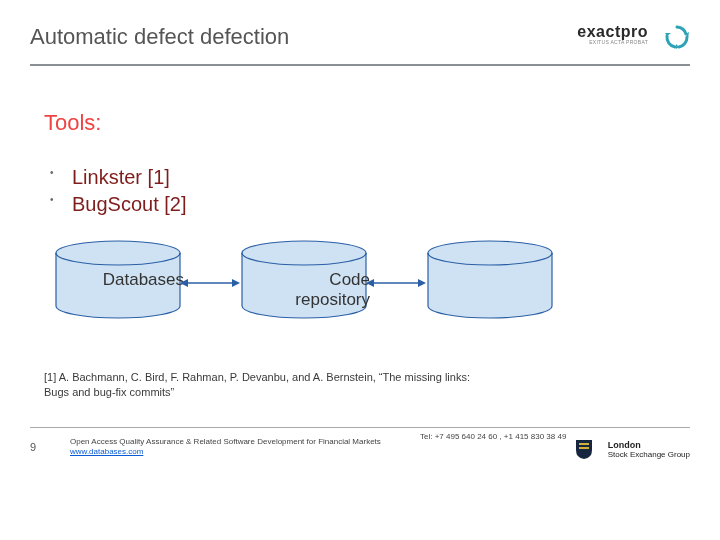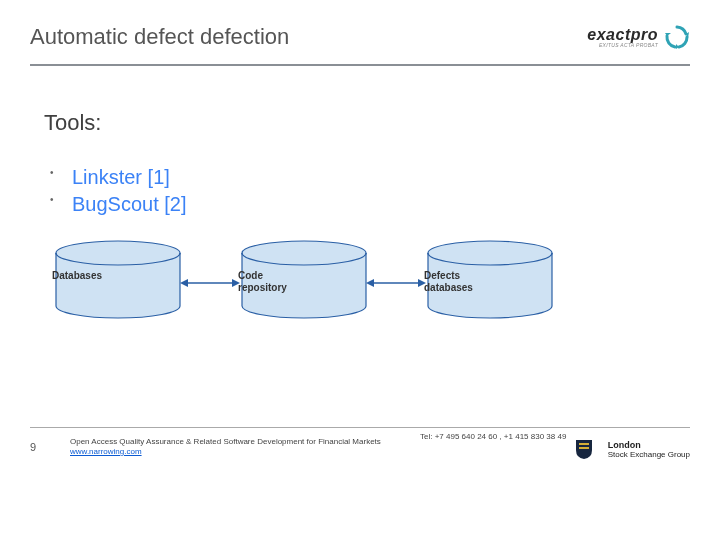--- a/index.html
+++ b/index.html
@@ -27,23 +27,22 @@
     justify-content: space-between;
     align-items: center;
   }
   .title {
     font-size: 22px;
     color: #555;
     font-weight: 400;
   }
   .logo {
     display: flex;
-    align-items: center;
-    gap: 6px;
-    font-style: italic;
+    align-items: flex-start;
+    gap: 16px;
   }
   .logo-text {
     display: flex;
     flex-direction: column;
     align-items: flex-end;
     line-height: 1;
   }
   .logo-main {
     font-size: 16px;
     font-weight: bold;
@@ -65,33 +64,33 @@
     background: #8a8f95;
   }
   .body {
     position: absolute;
     top: 110px;
     left: 44px;
     right: 44px;
   }
   .tools-heading {
     font-size: 22px;
-    color: #404040;
+    color: #ef4444;
     margin-bottom: 28px;
   }
   .bullets {
     list-style: none;
     padding: 0;
     margin: 0 0 22px 6px;
   }
   .bullets li {
     position: relative;
     padding-left: 22px;
     font-size: 20px;
-    color: #3b82f6;
+    color: #7f1d1d;
     line-height: 1.35;
   }
   .bullets li::before {
     content: "•";
     position: absolute;
     left: 0;
     top: 2px;
     font-size: 10px;
     color: #666;
   }
@@ -109,25 +108,24 @@
   }
   .cyl.db    { left: 0; }
   .cyl.code  { left: 186px; }
   .cyl.def   { left: 372px; }
   .cyl svg { display:block; }
   .cyl-label {
     position: absolute;
     top: 30px;
     left: 0;
     width: 100%;
-    text-align: left;
-    font-size: 10px;
+    text-align: right;
+    font-size: 17px;
     color: #333;
     line-height: 1.15;
-    font-weight: bold;
   }
   .arrow {
     position: absolute;
     top: 38px;
     width: 60px;
     height: 8px;
   }
   .arrow.a1 { left: 128px; }
   .arrow.a2 { left: 314px; }
   .arrow svg { display:block; }
@@ -265,38 +263,35 @@
           <polygon points="60,5 52,1 52,9" fill="#2a5fa5"></polygon>
         </svg>
       </div>
 
       <div class="cyl def">
         <svg width="132" height="82" viewBox="0 0 132 82">
           <ellipse cx="66" cy="13" rx="62" ry="12" fill="#cfe2f3" stroke="#2a5fa5" stroke-width="1.2"></ellipse>
           <path d="M4 13 V66 A62 12 0 0 0 128 66 V13" fill="#cfe2f3" stroke="#2a5fa5" stroke-width="1.2"></path>
           <path d="M4 13 A62 12 0 0 0 128 13" fill="none" stroke="#2a5fa5" stroke-width="1.2"></path>
         </svg>
-        <div class="cyl-label">
-          <span>Defects</span><br>
-          <span>databases</span>
-        </div>
       </div>
     </div>
   </div>
 
   <div class="refs">
+    <div>[1] A. Bachmann, C. Bird, F. Rahman, P. Devanbu, and A. Bernstein, “The missing links: Bugs and bug-fix commits”</div>
   </div>
 
   <div class="foot-rule"></div>
 
   <div class="footer">
     <div class="page-num">9</div>
     <div class="foot-text">
       <span>Open Access Quality Assurance &amp; Related Software Development for Financial Markets</span><br>
-      <span class="foot-link">www.narrowing.com</span>
+      <span class="foot-link">www.databases.com</span>
     </div>
     <div class="foot-tel">Tel: +7 495 640 24 60 ,   +1 415 830 38 49</div>
     <div class="lse-logo">
       <span>
         <svg width="20" height="22" viewBox="0 0 20 22">
           <path d="M2 2 H18 V12 Q18 20 10 21 Q2 20 2 12 Z" fill="#17263f"></path>
           <rect x="5" y="5" width="10" height="2" fill="#d4af37"></rect>
           <rect x="5" y="9" width="10" height="2" fill="#d4af37"></rect>
         </svg>
       </span>

